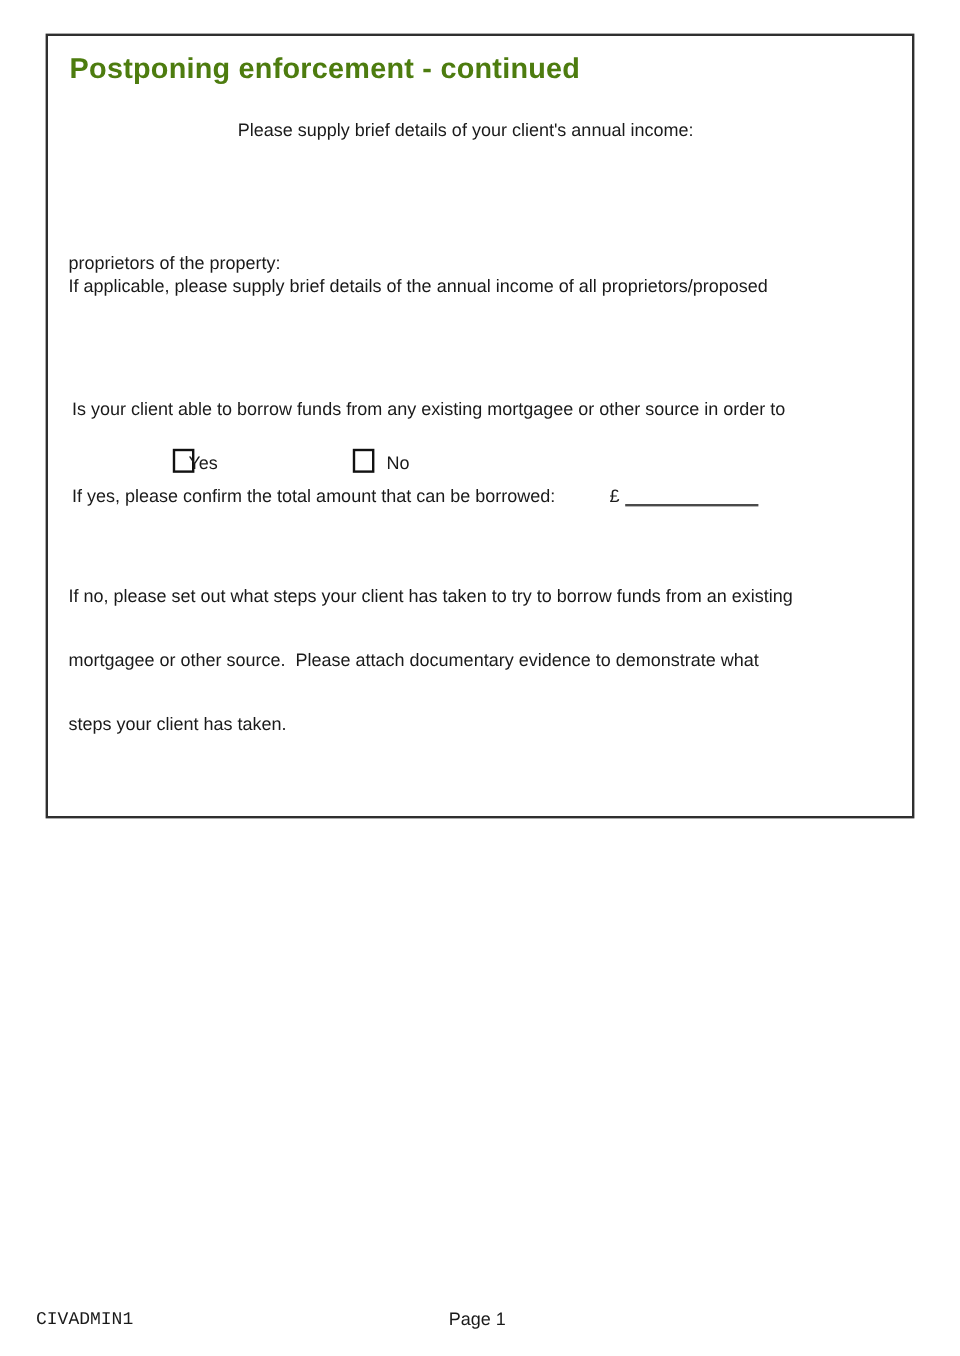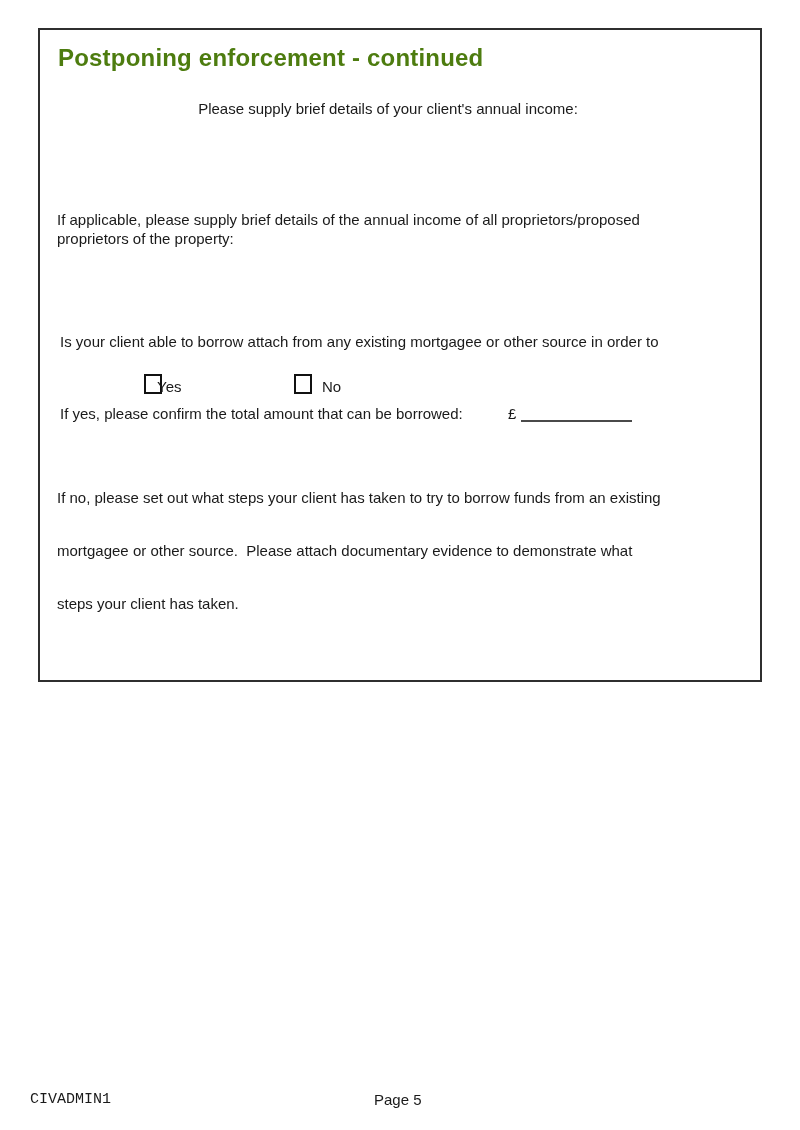--- a/index.html
+++ b/index.html
@@ -58,40 +58,40 @@
 <body>
 
 <div id="form-box" class="abs"></div>
 
 <div id="page-title" class="abs">Postponing enforcement - continued</div>
 
 <div id="q-income" class="abs body-text">Please supply brief details of your client's annual income:</div>
 <div id="income-area" class="abs"></div>
 
 <div id="q-proprietors" class="abs body-text">
+  <div>proprietors of the property:</div>
   <div>If applicable, please supply brief details of the annual income of all proprietors/proposed</div>
-  <div>proprietors of the property:</div>
 </div>
 <div id="proprietors-area" class="abs"></div>
 
 <div id="q-borrow" class="abs body-text">
-  <div>Is your client able to borrow attach from any existing mortgagee or other source in order to</div>
+  <div>Is your client able to borrow funds from any existing mortgagee or other source in order to</div>
 </div>
 
 <span id="yes-checkbox" class="abs checkbox"></span>
 <span id="yes-label" class="abs body-text">Yes</span>
 
 <span id="no-checkbox" class="abs checkbox"></span>
 <span id="no-label" class="abs body-text">No</span>
 
 <div id="q-if-yes" class="abs body-text">If yes, please confirm the total amount that can be borrowed:</div>
 <span id="pound-symbol" class="abs body-text">£</span>
 <div id="amount-line" class="abs"></div>
 
 <div id="q-if-no" class="abs body-text">
   <div class="pre">If no, please set out what steps your client has taken to try to borrow funds from an existing</div>
   <div class="pre">mortgagee or other source.  Please attach documentary evidence to demonstrate what</div>
   <div class="pre">steps your client has taken.</div>
 </div>
 <div id="steps-area" class="abs"></div>
 
 <div id="footer-form-code" class="abs body-text">CIVADMIN1</div>
-<div id="footer-page" class="abs body-text">Page 5</div>
+<div id="footer-page" class="abs body-text">Page 1</div>
 
 </body></html>

